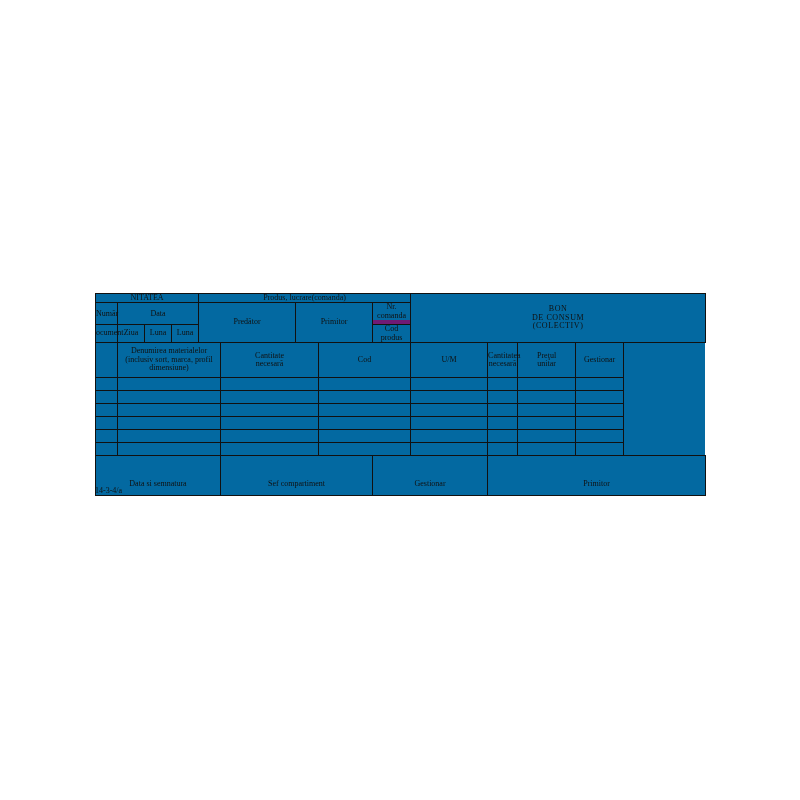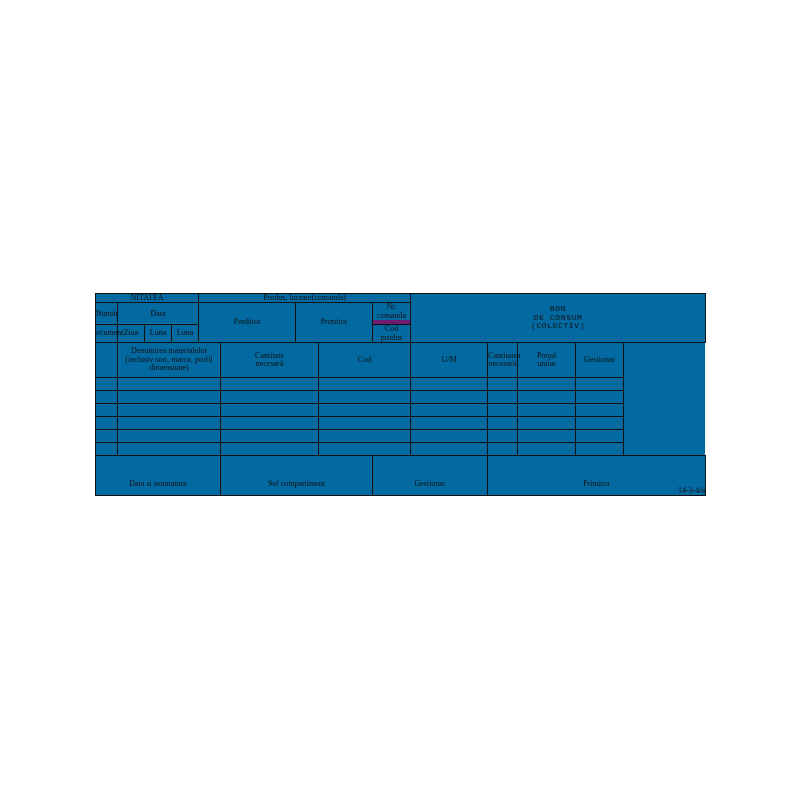--- a/index.html
+++ b/index.html
@@ -46,21 +46,21 @@
     font-size: 8px;
     text-align: left;
     padding-left: 3px;
   }
   .hdr-center {
     font-size: 8px;
     text-align: center;
   }
 
   .title-cell {
-    font-family: Liberation Mono, monospace;
+    font-family: Liberation Serif, serif;
     font-weight: bold;
     font-size: 13px;
     letter-spacing: 0.6px;
     line-height: 1.35;
     text-align: center;
     padding: 3px 0 4px 0;
   }
 
   .col-head {
     font-size: 7.5px;
@@ -80,21 +80,20 @@
   }
   .sign-row td.mid-label {
     padding-top: 17px;
   }
 
   .footnote {
     position: absolute;
     left: 95px;
     top: 486px;
     width: 610px;
-    text-align: right;
     font-size: 8px;
     color: #111111;
     font-family: "Liberation Serif", serif;
   }
 
   .inner-underline {
     display: inline-block;
     border-bottom: 4px solid #701a75;
     padding: 0 1px;
     line-height: 1.05;

